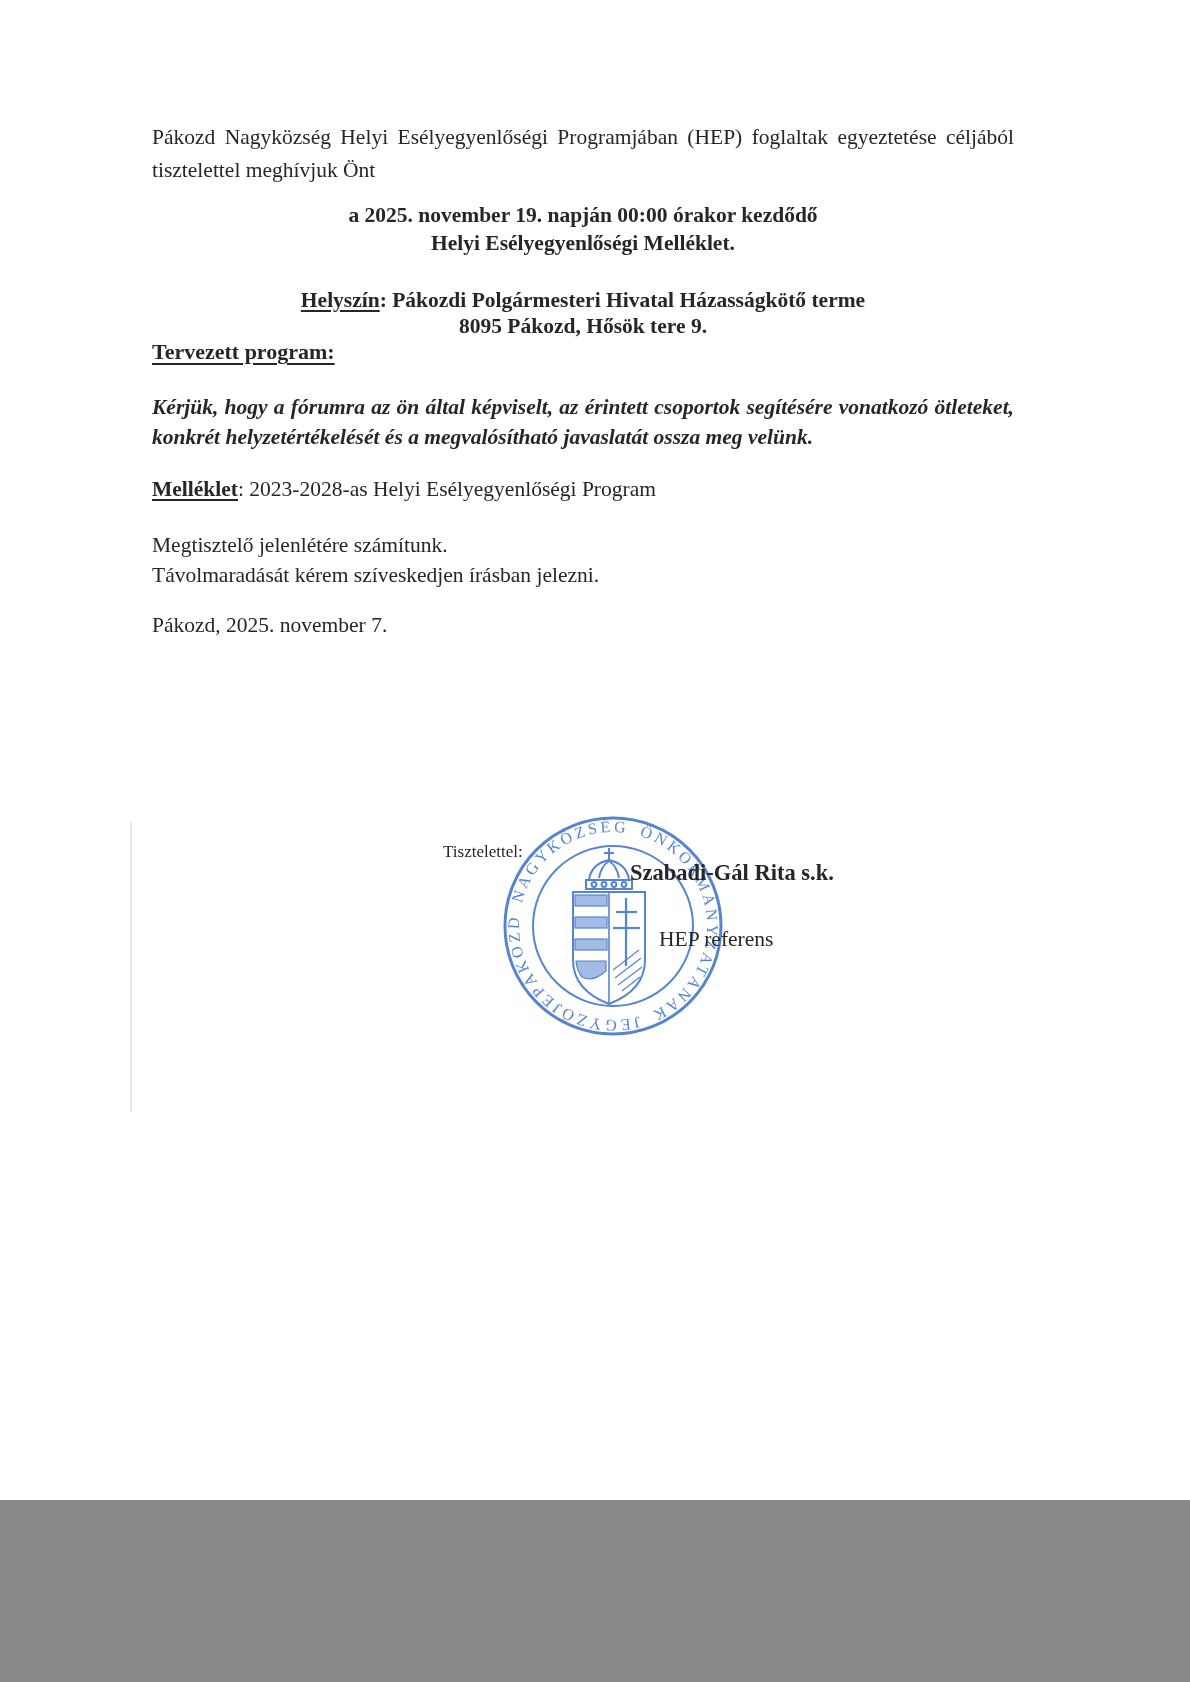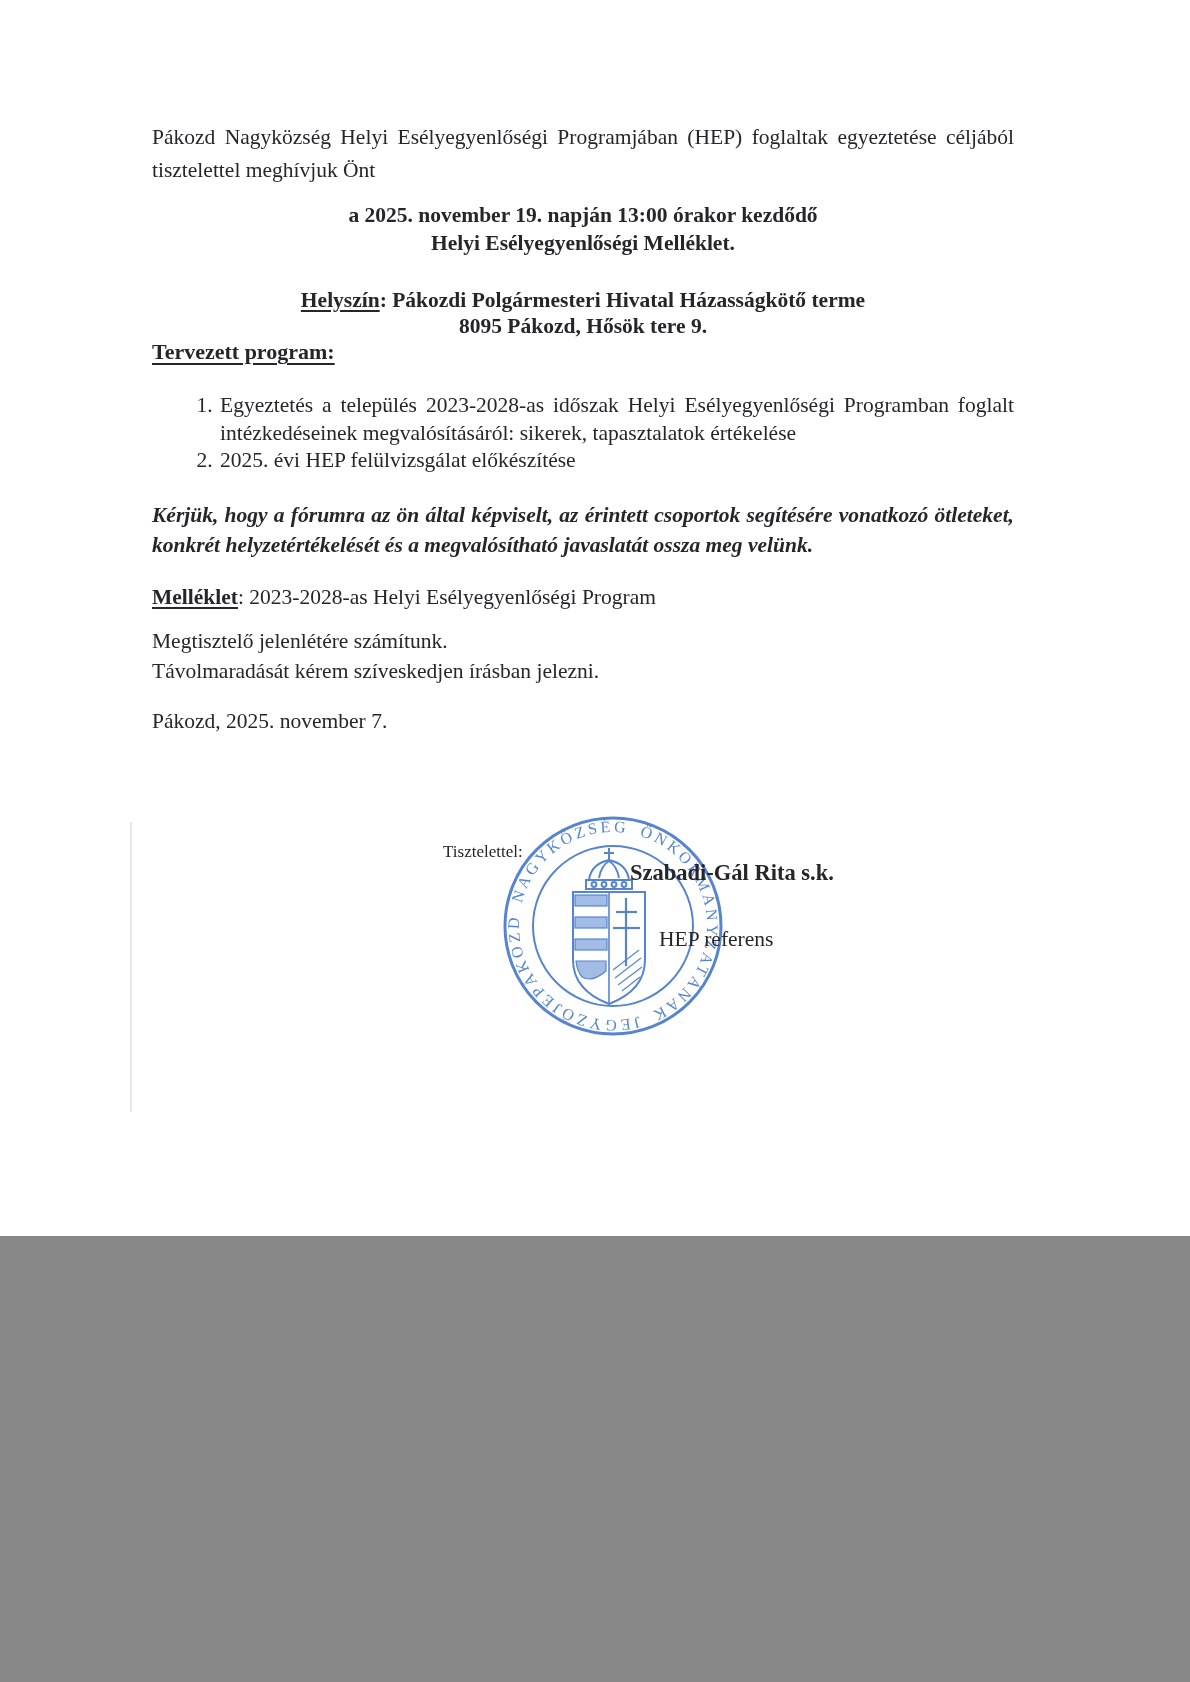--- a/index.html
+++ b/index.html
@@ -1,20 +1,20 @@
 <!DOCTYPE html>
 <html lang="hu"><head>
 <meta charset="utf-8">
 <style>
   * { margin: 0; padding: 0; box-sizing: border-box; }
   html, body { background: #888; }
   .page {
     position: relative;
     width: 1190px;
-    height: 1236px;
+    height: 1500px;
     margin: 0 auto;
     background: #ffffff;
     font-family: "Liberation Serif", "DejaVu Serif", serif;
     color: #26262a;
     overflow: hidden;
   }
   .content {
     position: absolute;
     left: 152px;
     top: 121px;
@@ -55,21 +55,21 @@
     text-align: justify;
     padding-left: 2px;
   }
   .request {
     font-weight: bold;
     font-style: italic;
     line-height: 30px;
     text-align: justify;
     margin-bottom: 24px;
   }
-  .attachment { line-height: 26px; margin-bottom: 16px; }
+  .attachment { line-height: 26px; margin-bottom: 28px; }
   .attachment .underlined { font-weight: bold; }
   .closing { line-height: 30px; margin-bottom: 22px; }
   .date-line { line-height: 26px; }
   .salutation {
     position: absolute;
     left: 443px;
     top: 842px;
     font-size: 17px;
     z-index: 1;
   }
@@ -116,35 +116,31 @@
 </head>
 <body>
 
 <div class="page">
 
   <div class="content">
 
     <p class="intro">Pákozd Nagyközség Helyi Esélyegyenlőségi Programjában (HEP) foglaltak egyeztetése céljából tisztelettel meghívjuk Önt</p>
 
     <div class="event-block">
-      <div>a 2025. november 19. napján 13:00 órakor kezdődő</div>
+      <div>a 2025. november 19. napján 00:00 órakor kezdődő</div>
       <div>Helyi Esélyegyenlőségi Melléklet.</div>
     </div>
 
     <div class="location-block">
       <div><span class="underlined">Helyszín</span><span>: Pákozdi Polgármesteri Hivatal Házasságkötő terme</span></div>
       <div>8095 Pákozd, Hősök tere 9.</div>
     </div>
 
     <div class="program-heading">Tervezett program:</div>
 
-    <ol class="program-list">
-      <li>Egyeztetés a település 2023-2028-as időszak Helyi Esélyegyenlőségi Programban foglalt intézkedéseinek megvalósításáról: sikerek, tapasztalatok értékelése</li>
-      <li>2025. évi HEP felülvizsgálat előkészítése</li>
-    </ol>
 
     <p class="request">Kérjük, hogy a fórumra az ön által képviselt, az érintett csoportok segítésére vonatkozó ötleteket, konkrét helyzetértékelését és a megvalósítható javaslatát ossza meg velünk.</p>
 
     <p class="attachment"><span class="underlined">Melléklet</span><span>: 2023-2028-as Helyi Esélyegyenlőségi Program</span></p>
 
     <div class="closing">
       <div>Megtisztelő jelenlétére számítunk.</div>
       <div>Távolmaradását kérem szíveskedjen írásban jelezni.</div>
     </div>
 

